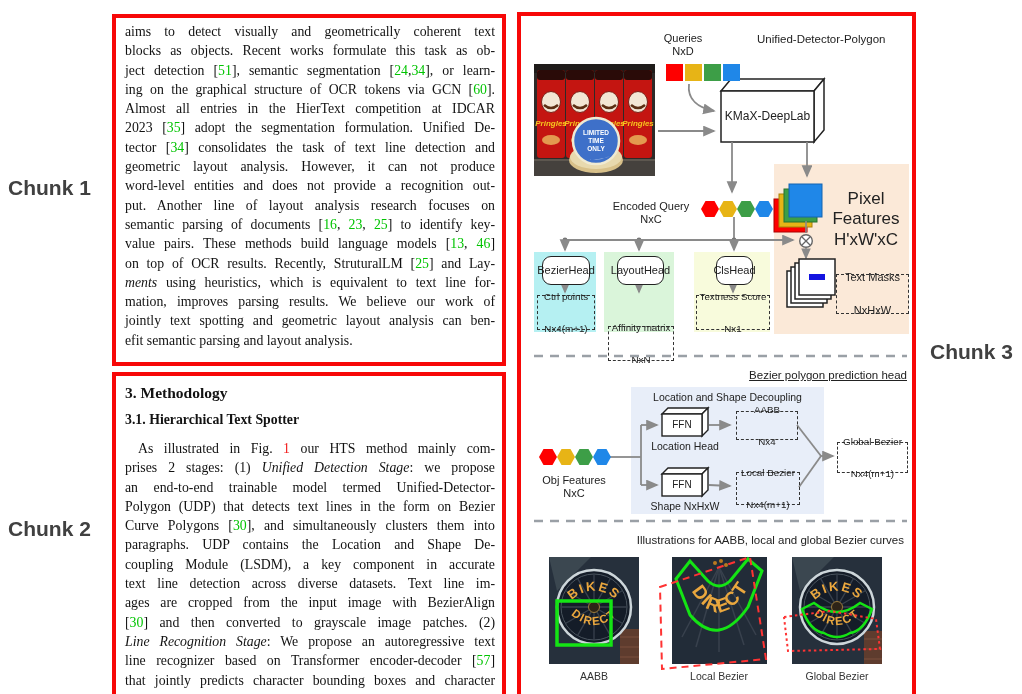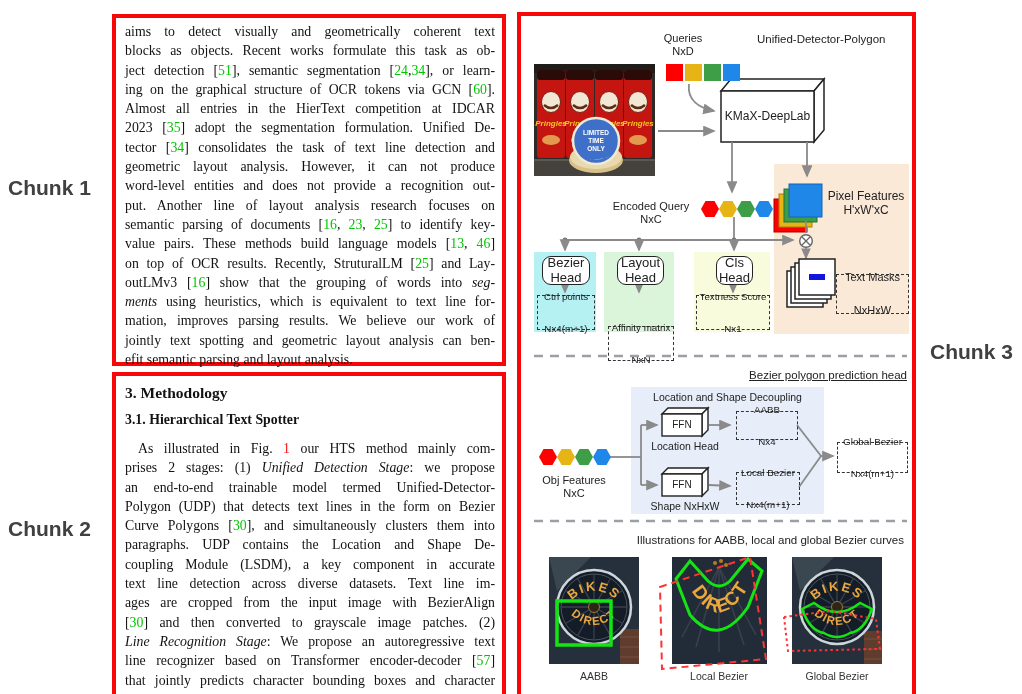--- a/index.html
+++ b/index.html
@@ -23,22 +23,22 @@
   .fig{position:absolute;inset:0;font-family:"Liberation Sans",sans-serif;color:#222;}
   .abs{position:absolute;}
   .panel{position:absolute;}
   .figtext{position:absolute;line-height:1.2;color:#222;}
   .ctr{text-align:center;}
   .rgt{text-align:right;}
   .q-row span{display:inline-block;width:17px;height:17px;margin-right:2px;vertical-align:top;}
   .hex-row span{display:inline-block;width:18px;height:16px;margin-right:0px;
       clip-path:polygon(25% 0,75% 0,100% 50%,75% 100%,25% 100%,0 50%);}
   .headbox{position:absolute;background:#fff;border:1.5px solid #222;border-radius:9px;
-      display:flex;flex-direction:column;align-items:center;justify-content:center;
-      font-size:13px;line-height:1.15;}
+      display:flex;flex-direction:row;align-items:center;justify-content:center;
+      font-size:11px;line-height:1.15;}
   .dashbox{position:absolute;border:1.6px dashed #333;display:flex;flex-direction:column;
       align-items:center;justify-content:center;font-size:9.8px;line-height:1.2;background:transparent;gap:20px;}
   .svgwrap{position:absolute;pointer-events:none;}
   .ffnlbl{position:absolute;font-size:10.5px;text-align:center;}
 </style>
 </head>
 <body>
 
 <div class="canvas">
 
@@ -54,21 +54,20 @@
         <div class="pline">ing on the graphical structure of OCR tokens via GCN [<span class="cite">60</span>].</div>
         <div class="pline">Almost all entries in the HierText competition at IDCAR</div>
         <div class="pline">2023 [<span class="cite">35</span>] adopt the segmentation formulation. Unified De-</div>
         <div class="pline">tector [<span class="cite">34</span>] consolidates the task of text line detection and</div>
         <div class="pline">geometric layout analysis.  However, it can not produce</div>
         <div class="pline">word-level entities and does not provide a recognition out-</div>
         <div class="pline">put.  Another line of layout analysis research focuses on</div>
         <div class="pline">semantic parsing of documents [<span class="cite">16</span>, <span class="cite">23</span>, <span class="cite">25</span>] to identify key-</div>
         <div class="pline">value pairs. These methods build language models [<span class="cite">13</span>, <span class="cite">46</span>]</div>
         <div class="pline">on top of OCR results. Recently, StruturalLM [<span class="cite">25</span>] and Lay-</div>
-        <div class="pline">outLMv3 [<span class="cite">16</span>] show that the grouping of words into <i>seg-</i></div>
         <div class="pline"><i>ments</i> using heuristics, which is equivalent to text line for-</div>
         <div class="pline">mation, improves parsing results.  We believe our work of</div>
         <div class="pline">jointly text spotting and geometric layout analysis can ben-</div>
         <div class="pline end">efit semantic parsing and layout analysis.</div>
       </div>
   </div>
 
   <div class="chunk-box" style="left:112px;top:372px;width:394px;height:330px;">
     <div class="paper">
       <div class="h1">3. Methodology</div>
@@ -232,21 +231,21 @@
       </svg>
 
       <div class="figtext ctr" style="left:84px;top:184px;width:92px;font-size:11px;">
         <div>Encoded Query</div>
           <div>NxC</div>
       </div>
       <div class="abs hex-row" style="left:180px;top:185px;">
         <span style="background: rgb(254, 0, 0);"></span><span style="background: rgb(231, 180, 22);"></span><span style="background: rgb(61, 158, 71);"></span><span style="background: rgb(31, 135, 232);"></span>
       </div>
 
-      <div class="figtext ctr" style="left:303px;top:173px;width:84px;font-size:12px;">
+      <div class="figtext ctr" style="left:303px;top:173px;width:84px;font-size:17px;">
         <div>Pixel Features</div>
           <div>H'xW'xC</div>
       </div>
 
       <div class="headbox" style="left:21px;top:240px;width:46px;height:27px;">
         <div>Bezier</div>
           <div>Head</div>
       </div>
       <div class="headbox" style="left:96px;top:240px;width:45px;height:27px;">
         <div>Layout</div>

